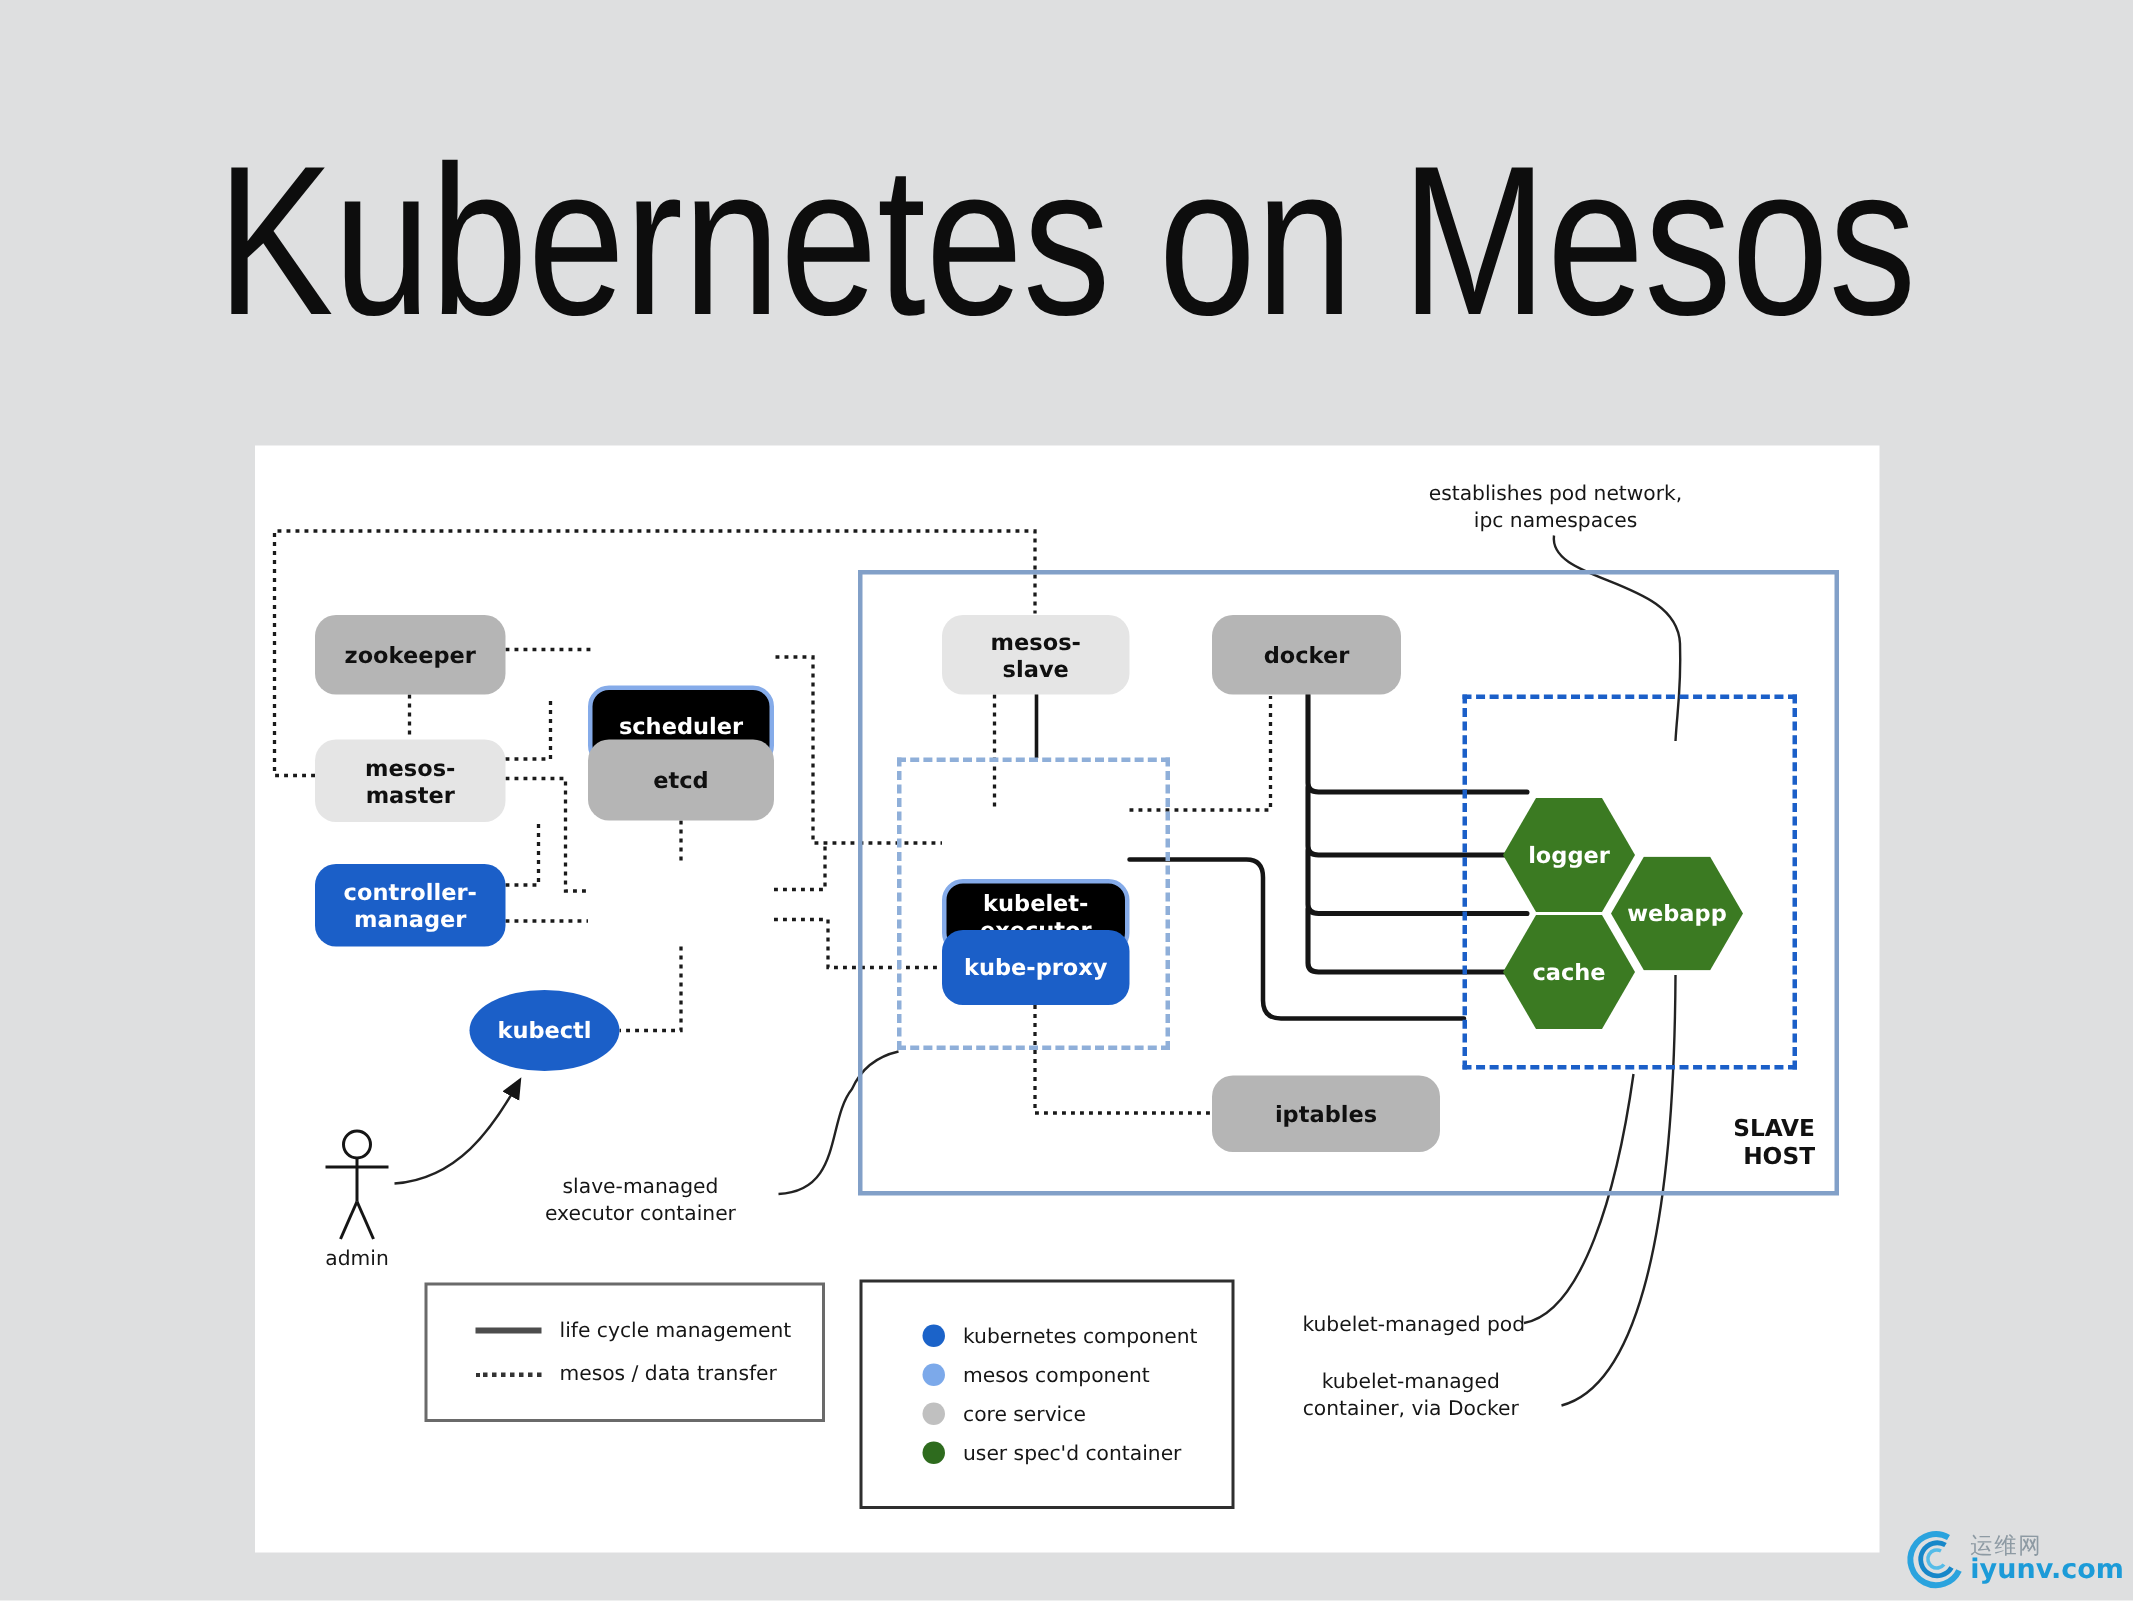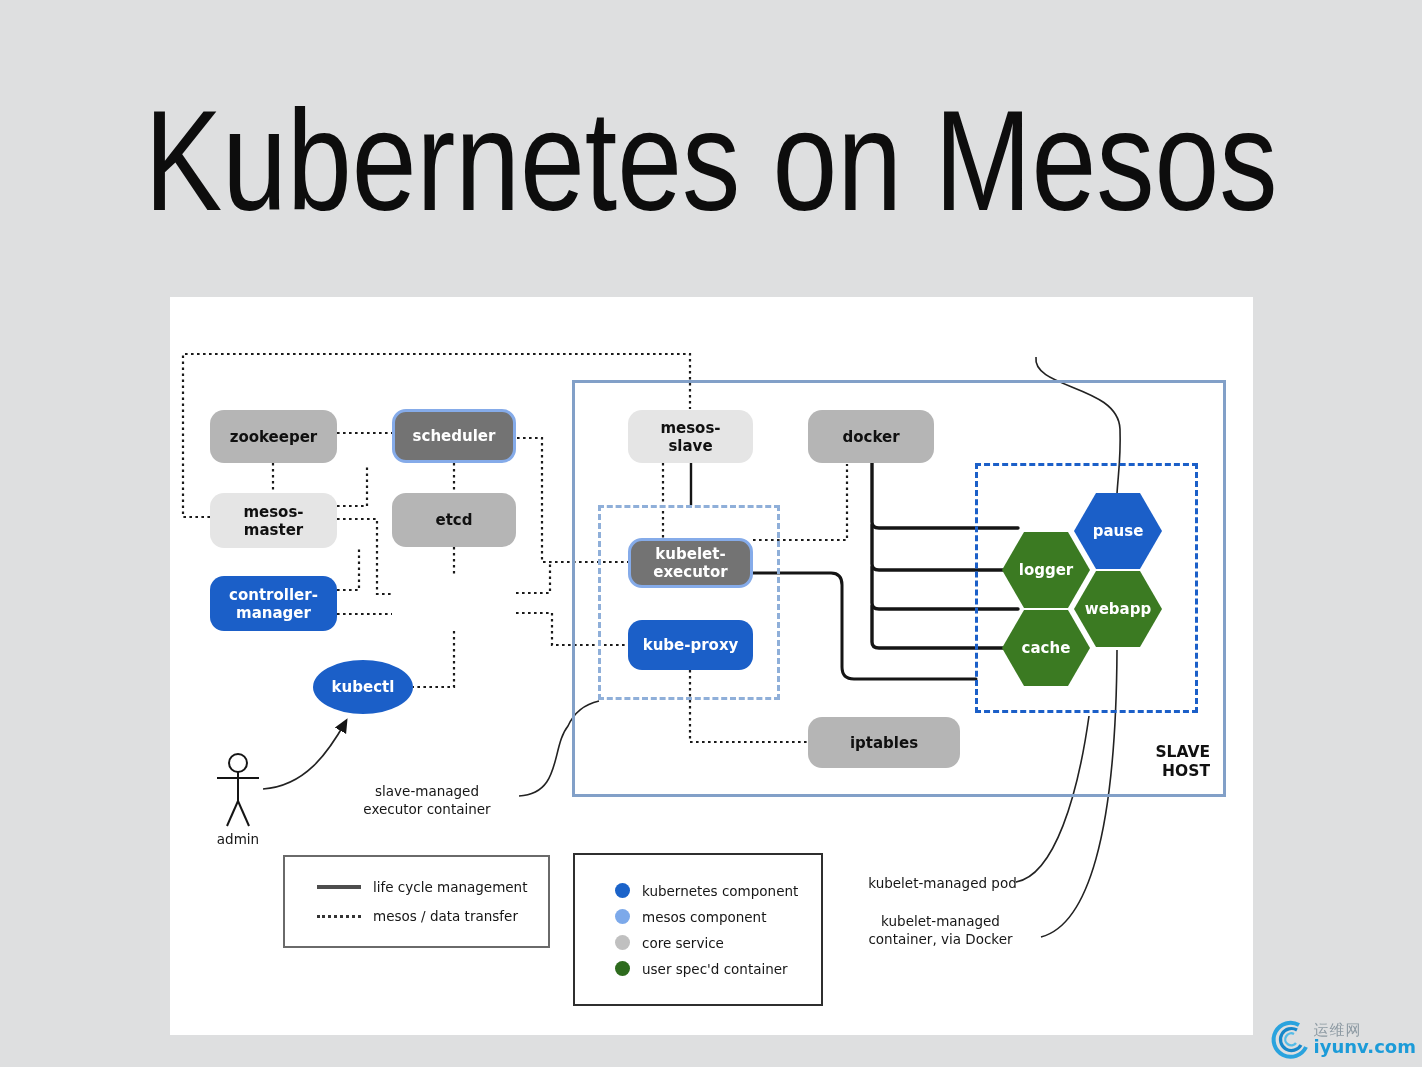--- a/index.html
+++ b/index.html
@@ -31,21 +31,21 @@
 
   .node {
     position:absolute;
     display:flex; align-items:center; justify-content:center;
     text-align:center;
     font-weight:bold; font-size:15px; line-height:1.2;
     white-space:pre-line;
     border-radius:14px;
   }
   .blue   { background:#1b5fc8; color:#ffffff; }
-  .blue-ring { background:#737373; color:#ffffff; border:3px solid #85abe9; }
+  .blue-ring { background:#000000; color:#ffffff; border:3px solid #85abe9;margin-top:48px; }
   .ltblue { background:#e5e5e5; color:#101010; }
   .gray   { background:#b5b5b5; color:#101010; }
   .ellipse { border-radius:50%; }
 
   .hex {
     position:absolute; width:88px; height:76px;
     display:flex; align-items:center; justify-content:center;
     clip-path:polygon(25% 0%, 75% 0%, 100% 50%, 75% 100%, 25% 100%, 0% 50%);
     font-weight:bold; font-size:15px; color:#fff;
   }
@@ -168,25 +168,26 @@
   <div class="node blue ellipse" style="left:143px; top:363px; width:100px; height:54px;">kubectl</div>
 
   <div class="node ltblue" style="left:458px; top:113px; width:125px; height:53px;">mesos-
 slave</div>
   <div class="node gray" style="left:638px; top:113px; width:126px; height:53px;">docker</div>
   <div class="node blue-ring" style="left:458px; top:241px; width:125px; height:50px;">kubelet-
 executor</div>
   <div class="node blue" style="left:458px; top:323px; width:125px; height:50px;">kube-proxy</div>
   <div class="node gray" style="left:638px; top:420px; width:152px; height:51px;">iptables</div>
 
-  <div class="hex hblue" style="left:904px; top:196px;">pause</div>
   <div class="hex green" style="left:832px; top:235px;">logger</div>
   <div class="hex green" style="left:904px; top:274px;">webapp</div>
   <div class="hex green" style="left:832px; top:313px;">cache</div>
 
+  <div class="ann" style="left:767px; top:24px;  width:200px;">establishes pod network,
+ipc namespaces</div>
   <div class="ann" style="left:177px; top:486px; width:160px;">slave-managed
 executor container</div>
   <div class="ann" style="left:33px;  top:534px; width:70px;">admin</div>
   <div class="ann" style="left:695px; top:578px; width:155px;">kubelet-managed pod</div>
   <div class="ann" style="left:688px; top:616px; width:165px;">kubelet-managed
 container, via Docker</div>
   <div class="slave-host-label">SLAVE
 HOST</div>
 
   <div class="legend-box legend-lines">

